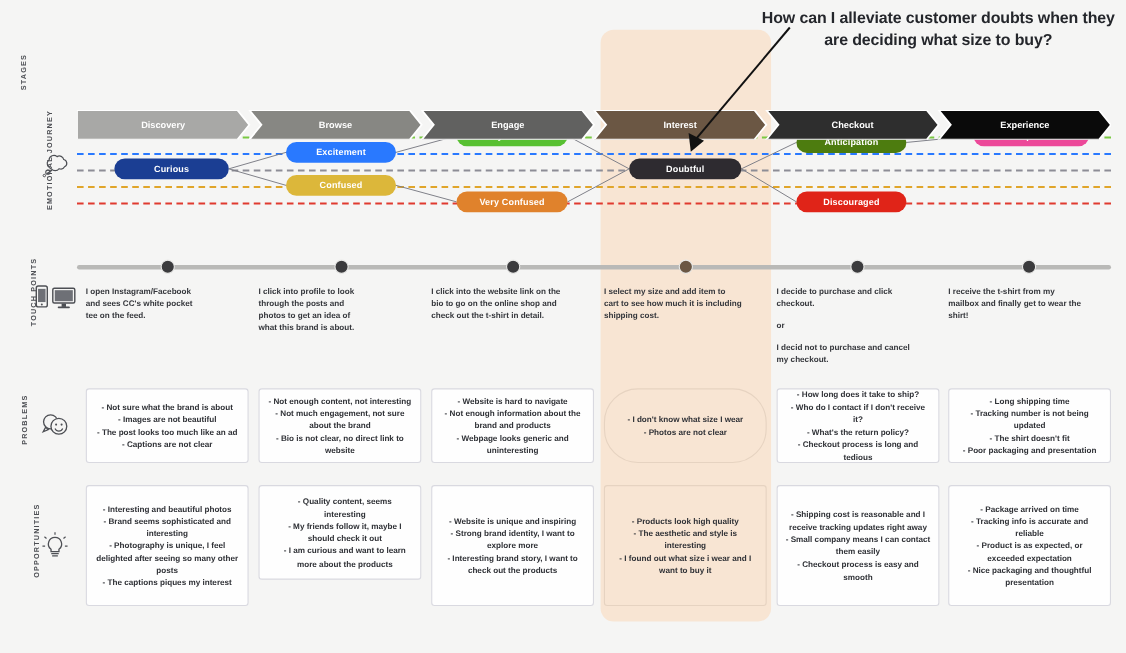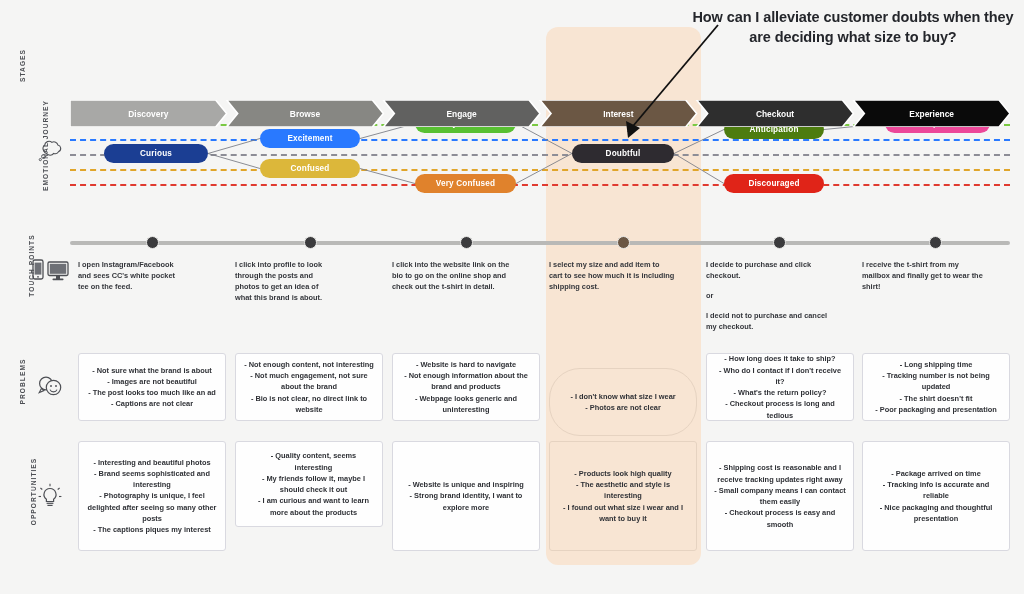--- a/index.html
+++ b/index.html
@@ -285,21 +285,21 @@
           <div>- Bio is not clear, no direct link to website</div>
         </div>
       </div>
       <div class="card" style="left: 392px; top: 353px; width: 148px; height: 68px;">
         <div>
           <div>- Website is hard to navigate</div>
           <div>- Not enough information about the brand and products</div>
           <div>- Webpage looks generic and uninteresting</div>
         </div>
       </div>
-      <div class="card accent" style="left: 549px; top: 368px; width: 148px; height: 68px; border-radius: 31px;">
+      <div class="card accent" style="left: 549px; top: 353px; width: 148px; height: 68px; border-radius: 31px;">
         <div>
           <div>- I don't know what size I wear</div>
           <div>- Photos are not clear</div>
         </div>
       </div>
       <div class="card" style="left: 706px; top: 353px; width: 148px; height: 68px;">
         <div>
           <div>- How long does it take to ship?</div>
           <div>- Who do I contact if I don't receive it?</div>
           <div>- What's the return policy?</div>
@@ -329,38 +329,40 @@
         <div>
           <div>- Quality content, seems interesting</div>
           <div>- My friends follow it, maybe I should check it out</div>
           <div>- I am curious and want to learn more about the products</div>
         </div>
       </div>
       <div class="card" style="left: 392px; top: 441px; width: 148px; height: 110px;">
         <div>
           <div>- Website is unique and inspiring</div>
           <div>- Strong brand identity, I want to explore more</div>
+          <div>- Interesting brand story, I want to check out the products</div>
         </div>
       </div>
       <div class="card accent" style="left: 549px; top: 441px; width: 148px; height: 110px;">
         <div>
           <div>- Products look high quality</div>
           <div>- The aesthetic and style is interesting</div>
           <div>- I found out what size i wear and I want to buy it</div>
         </div>
       </div>
       <div class="card" style="left: 706px; top: 441px; width: 148px; height: 110px;">
         <div>
           <div>- Shipping cost is reasonable and I receive tracking updates right away</div>
           <div>- Small company means I can contact them easily</div>
           <div>- Checkout process is easy and smooth</div>
         </div>
       </div>
       <div class="card" style="left: 862px; top: 441px; width: 148px; height: 110px;">
         <div>
           <div>- Package arrived on time</div>
           <div>- Tracking info is accurate and reliable</div>
+          <div>- Product is as expected, or exceeded expectation</div>
           <div>- Nice packaging and thoughtful presentation</div>
         </div>
       </div>
     </div>
 
 </div>
 
 </body></html>

